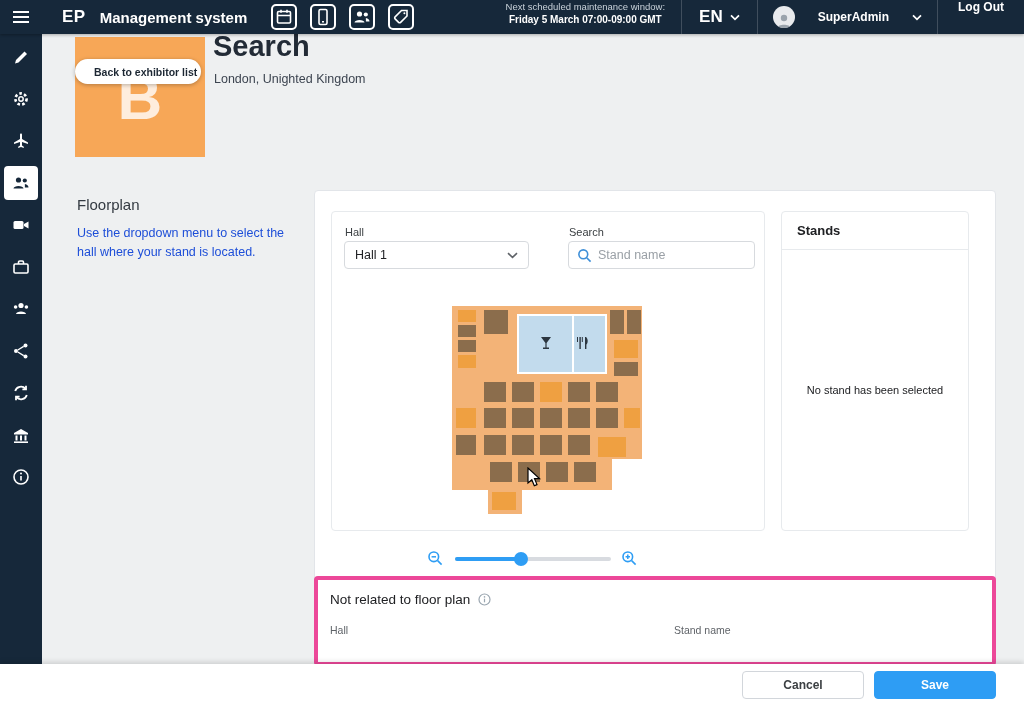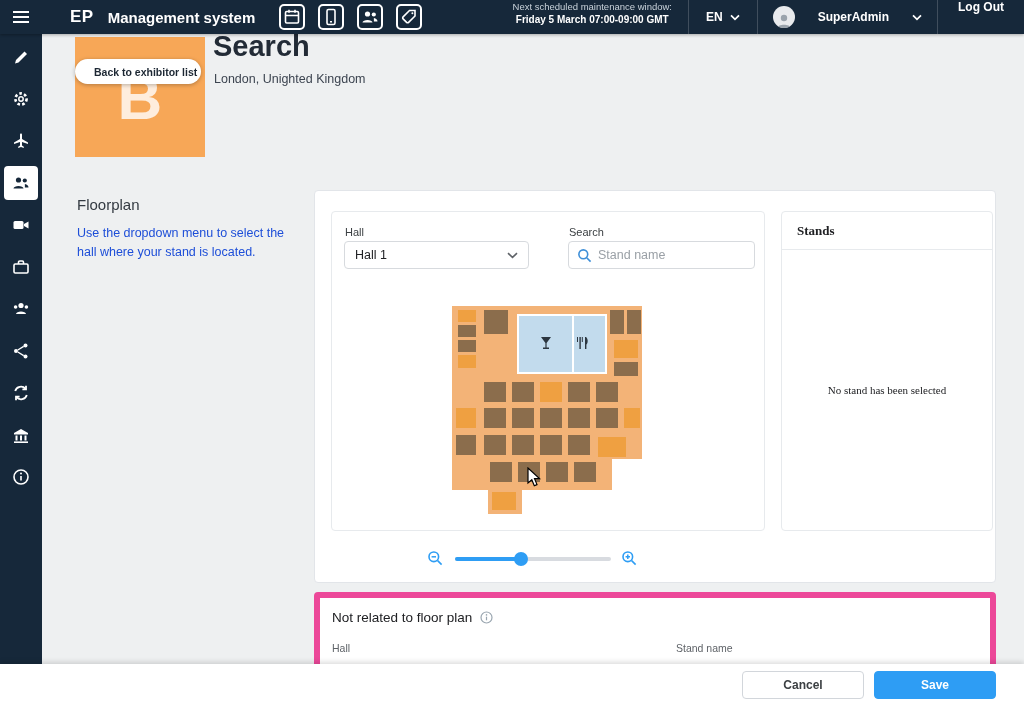--- a/index.html
+++ b/index.html
@@ -4,30 +4,30 @@
 <style>
   * { margin:0; padding:0; box-sizing:border-box; }
   html,body { width:1024px; height:707px; }
   body { font-family:"Liberation Sans", sans-serif; background:#eef0f1; overflow:hidden; }
   .app { position:relative; width:1024px; height:707px; background:#eef0f1; overflow:hidden; }
 
   
   .topbar { position:absolute; left:0; top:0; width:1024px; height:34px; background:#16283a;
             display:flex; align-items:center; color:#fff; z-index:30; box-shadow:0 1px 3px rgba(0,0,0,.3); }
   .tb-burger { width:42px; display:flex; justify-content:center; align-items:center; cursor:pointer; }
-  .tb-logo { font-weight:bold; font-size:17px; letter-spacing:.5px; margin-left:28px; }
+  .tb-logo { font-weight:bold; font-size:17px; letter-spacing:.5px; margin-left:20px; }
   .tb-title { font-size:15px; font-weight:bold; margin-left:14px; white-space:nowrap; }
   .tb-icons { display:flex; gap:13px; margin-left:24px; }
   .tb-iconbox { width:26px; height:26px; border:2px solid #fff; border-radius:5px;
                 display:flex; align-items:center; justify-content:center; cursor:pointer; }
   .tb-right { margin-left:auto; display:flex; height:100%; }
   .tb-maint { text-align:center; font-size:9.5px; color:#c9d2da; line-height:1.4; padding:0 16px; white-space:nowrap; }
   .tb-maint .l2 { color:#fff; font-weight:bold; font-size:10px; }
   .tb-sep { width:1px; height:34px; background:rgba(255,255,255,.18); }
-  .tb-lang { display:flex; align-items:center; gap:7px; padding:0 17px; font-size:12px; font-weight:bold; cursor:pointer; }
+  .tb-lang { display:flex; align-items:center; gap:7px; padding:0 17px; font-size:17px; font-weight:bold; cursor:pointer; }
   .tb-user { display:flex; align-items:center; gap:23px; padding:0 15px; font-size:12px; font-weight:bold; cursor:pointer; }
   .tb-avatar { width:22px; height:22px; border-radius:50%; background:#e8eaed; display:flex; align-items:flex-end; justify-content:center; overflow:hidden; }
   .tb-logout { padding:0 20px; font-size:12px; font-weight:bold; cursor:pointer; }
 
   
   .sidebar { position:absolute; left:0; top:34px; width:42px; height:630px; background:#16283a;
              display:flex; flex-direction:column; align-items:center; padding-top:6px; gap:8px; z-index:20; }
   .sb-item { width:34px; height:34px; min-height:34px; display:flex; align-items:center; justify-content:center;
              border-radius:4px; cursor:pointer; }
   .sb-item.active { background:#fff; }
@@ -74,30 +74,30 @@
 
   .zoom-icon { position:absolute; cursor:pointer; }
   .zoom-out { left:112px; top:359px; }
   .zoom-in  { left:306px; top:359px; }
   .zoom-slider { position:absolute; left:140px; top:366px; width:156px; height:4px; background:#d8dbe0;
                  border-radius:2px; cursor:pointer; }
   .zoom-fill { width:42%; height:4px; background:#2e9df4; border-radius:2px; }
   .zoom-handle { position:absolute; left:calc(42% - 7px); top:-5px; width:14px; height:14px; border-radius:50%;
                  background:#2e9df4; cursor:grab; }
 
-  .stands-panel { position:absolute; left:466px; top:20px; width:212px; height:320px;
-                  border:1px solid #e7eaed; border-radius:4px; background:#fff;font-family:Liberation Serif, serif; }
+  .stands-panel { position:absolute; left:466px; top:20px; width:188px; height:320px;
+                  border:1px solid #e7eaed; border-radius:4px; background:#fff; }
   .stands-header { height:38px; border-bottom:1px solid #e7eaed; display:flex; align-items:center;
                    padding:0 15px; font-size:13px; font-weight:bold; color:#202124; }
   .stands-body { height:280px; display:flex; align-items:center; justify-content:center;
                  font-size:11px; color:#202124; text-align:center; padding:0 10px; }
 
   
-  .nr-card { position:absolute; left:314px; top:592px; width:682px; height:90px; background:#fff;
-             border:6px solid #ec4899; border-radius:4px; z-index:2; }
+  .nr-card { position:absolute; left:314px; top:576px; width:682px; height:90px; background:#fff;
+             border:4px solid #ec4899; border-radius:4px; z-index:2; }
   .nr-title-row { display:flex; align-items:center; gap:8px; padding:12px 12px 0 12px;
                   font-size:13.5px; color:#202124; }
   .nr-cols { position:relative; margin-top:17px; font-size:10.5px; color:#5f6368; height:14px; }
   .nr-col-hall { position:absolute; left:12px; }
   .nr-col-stand { position:absolute; left:356px; }
 
   
   .footer { position:absolute; left:0; top:664px; width:1024px; height:43px; background:#fff;
             box-shadow:0 -2px 5px rgba(0,0,0,.14); z-index:40; }
   .btn { position:absolute; top:7px; width:122px; height:28px; border-radius:4px; font-size:12px; font-weight:bold;

